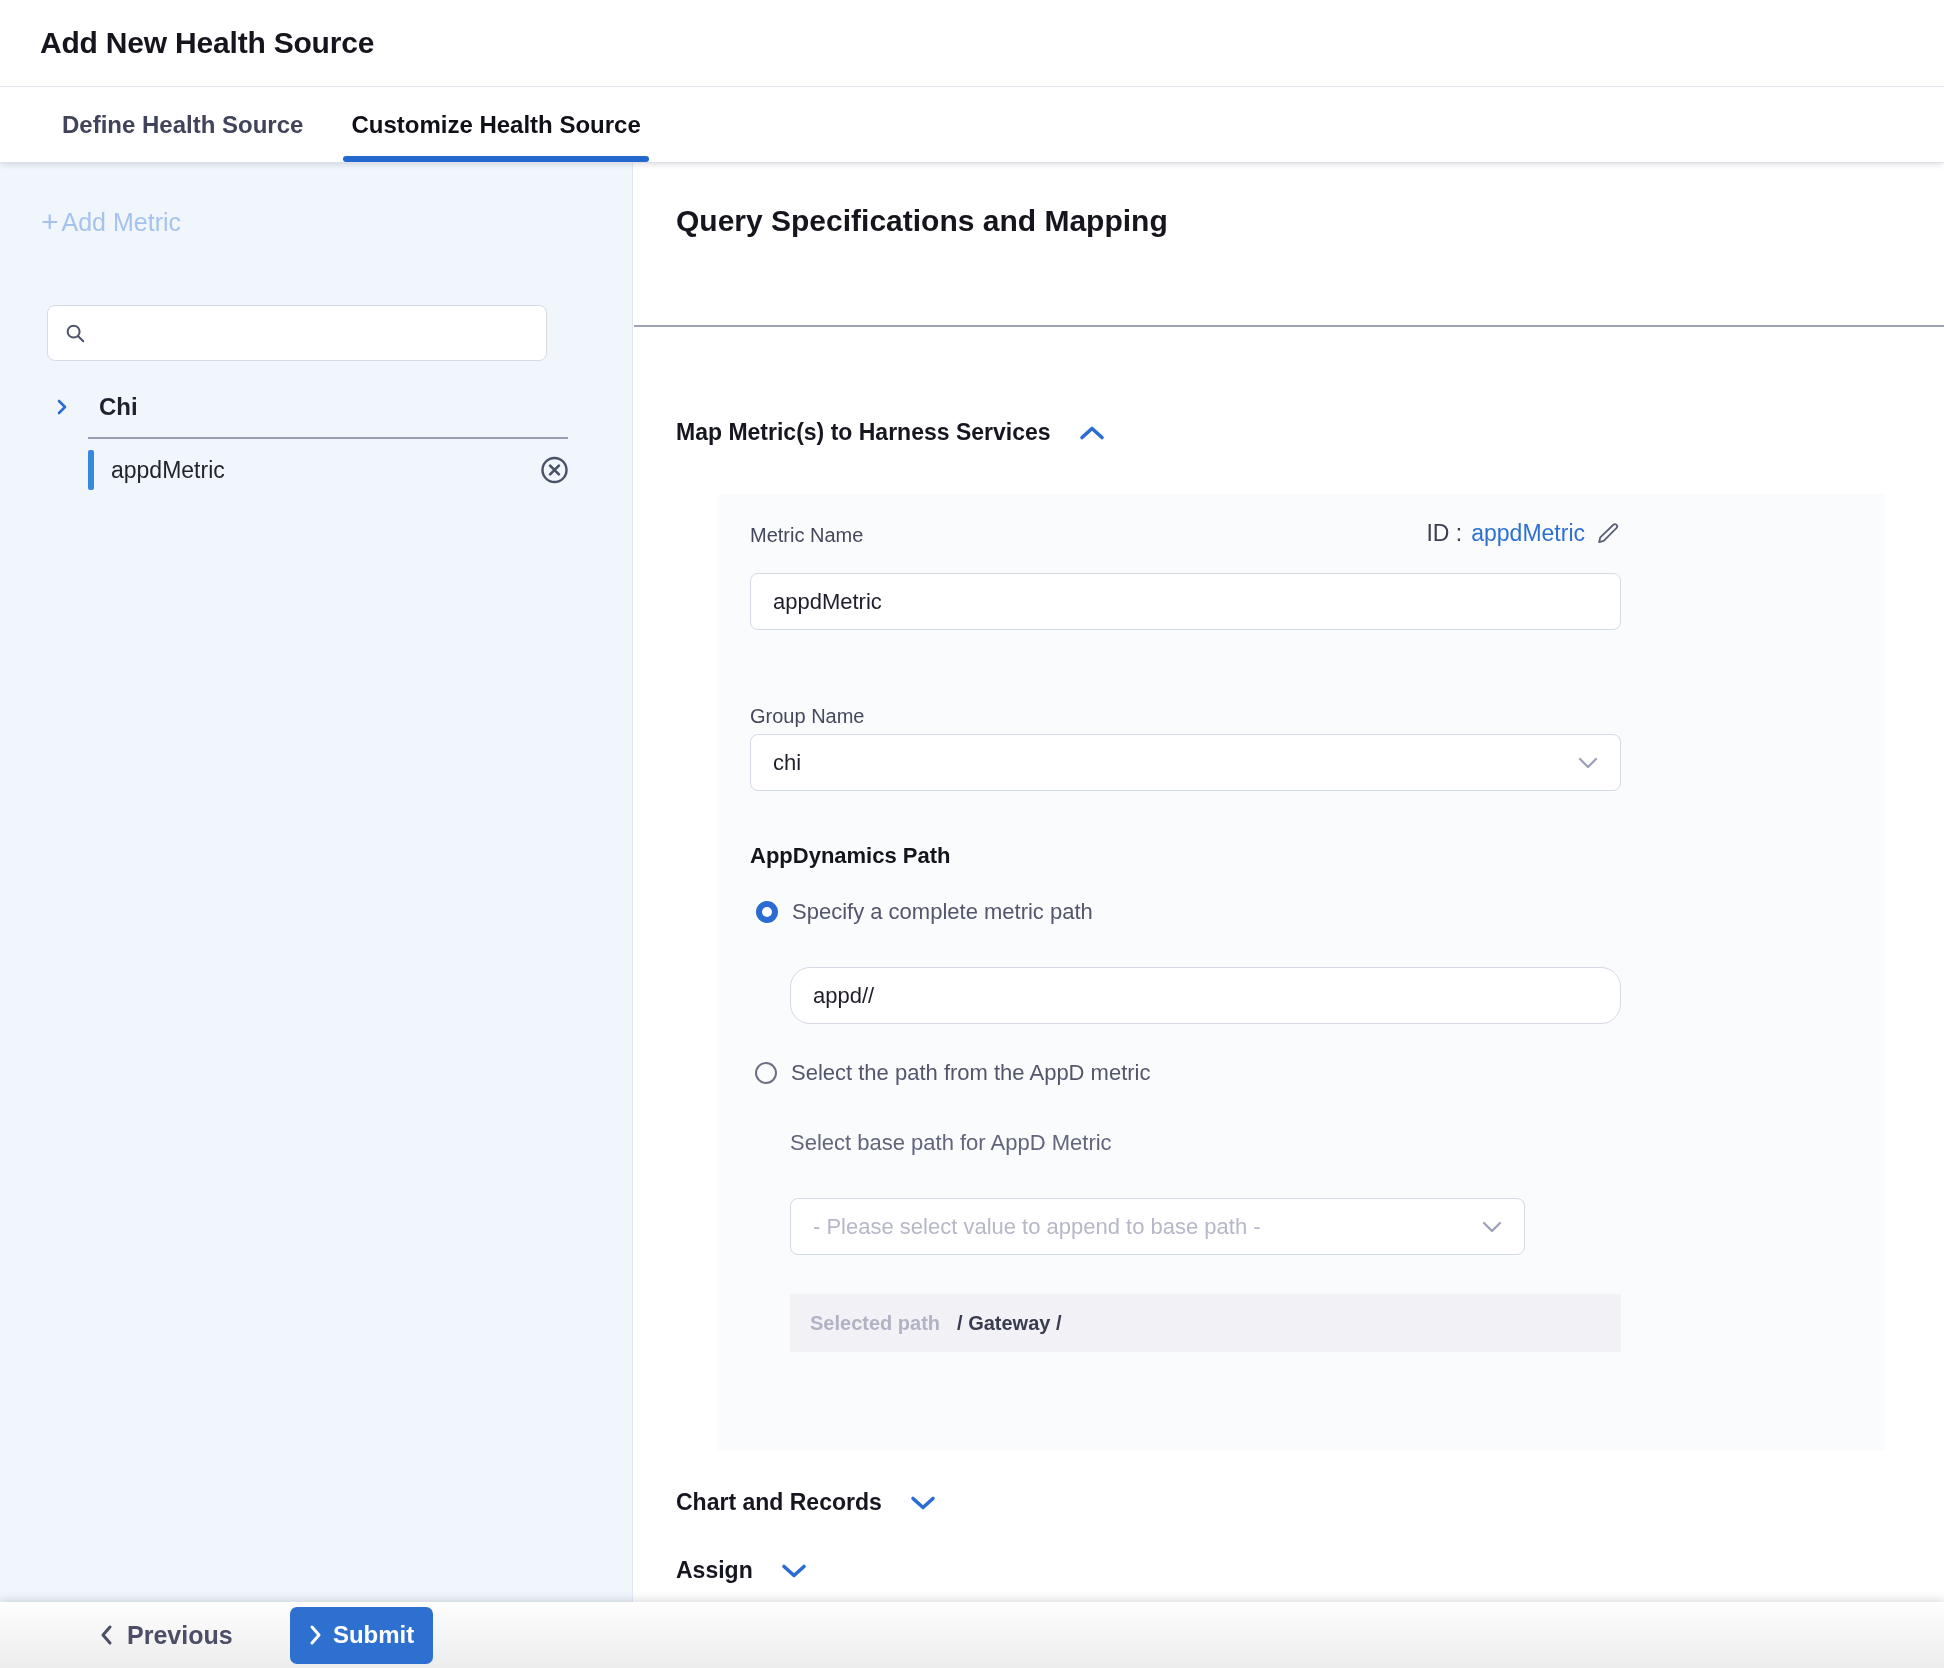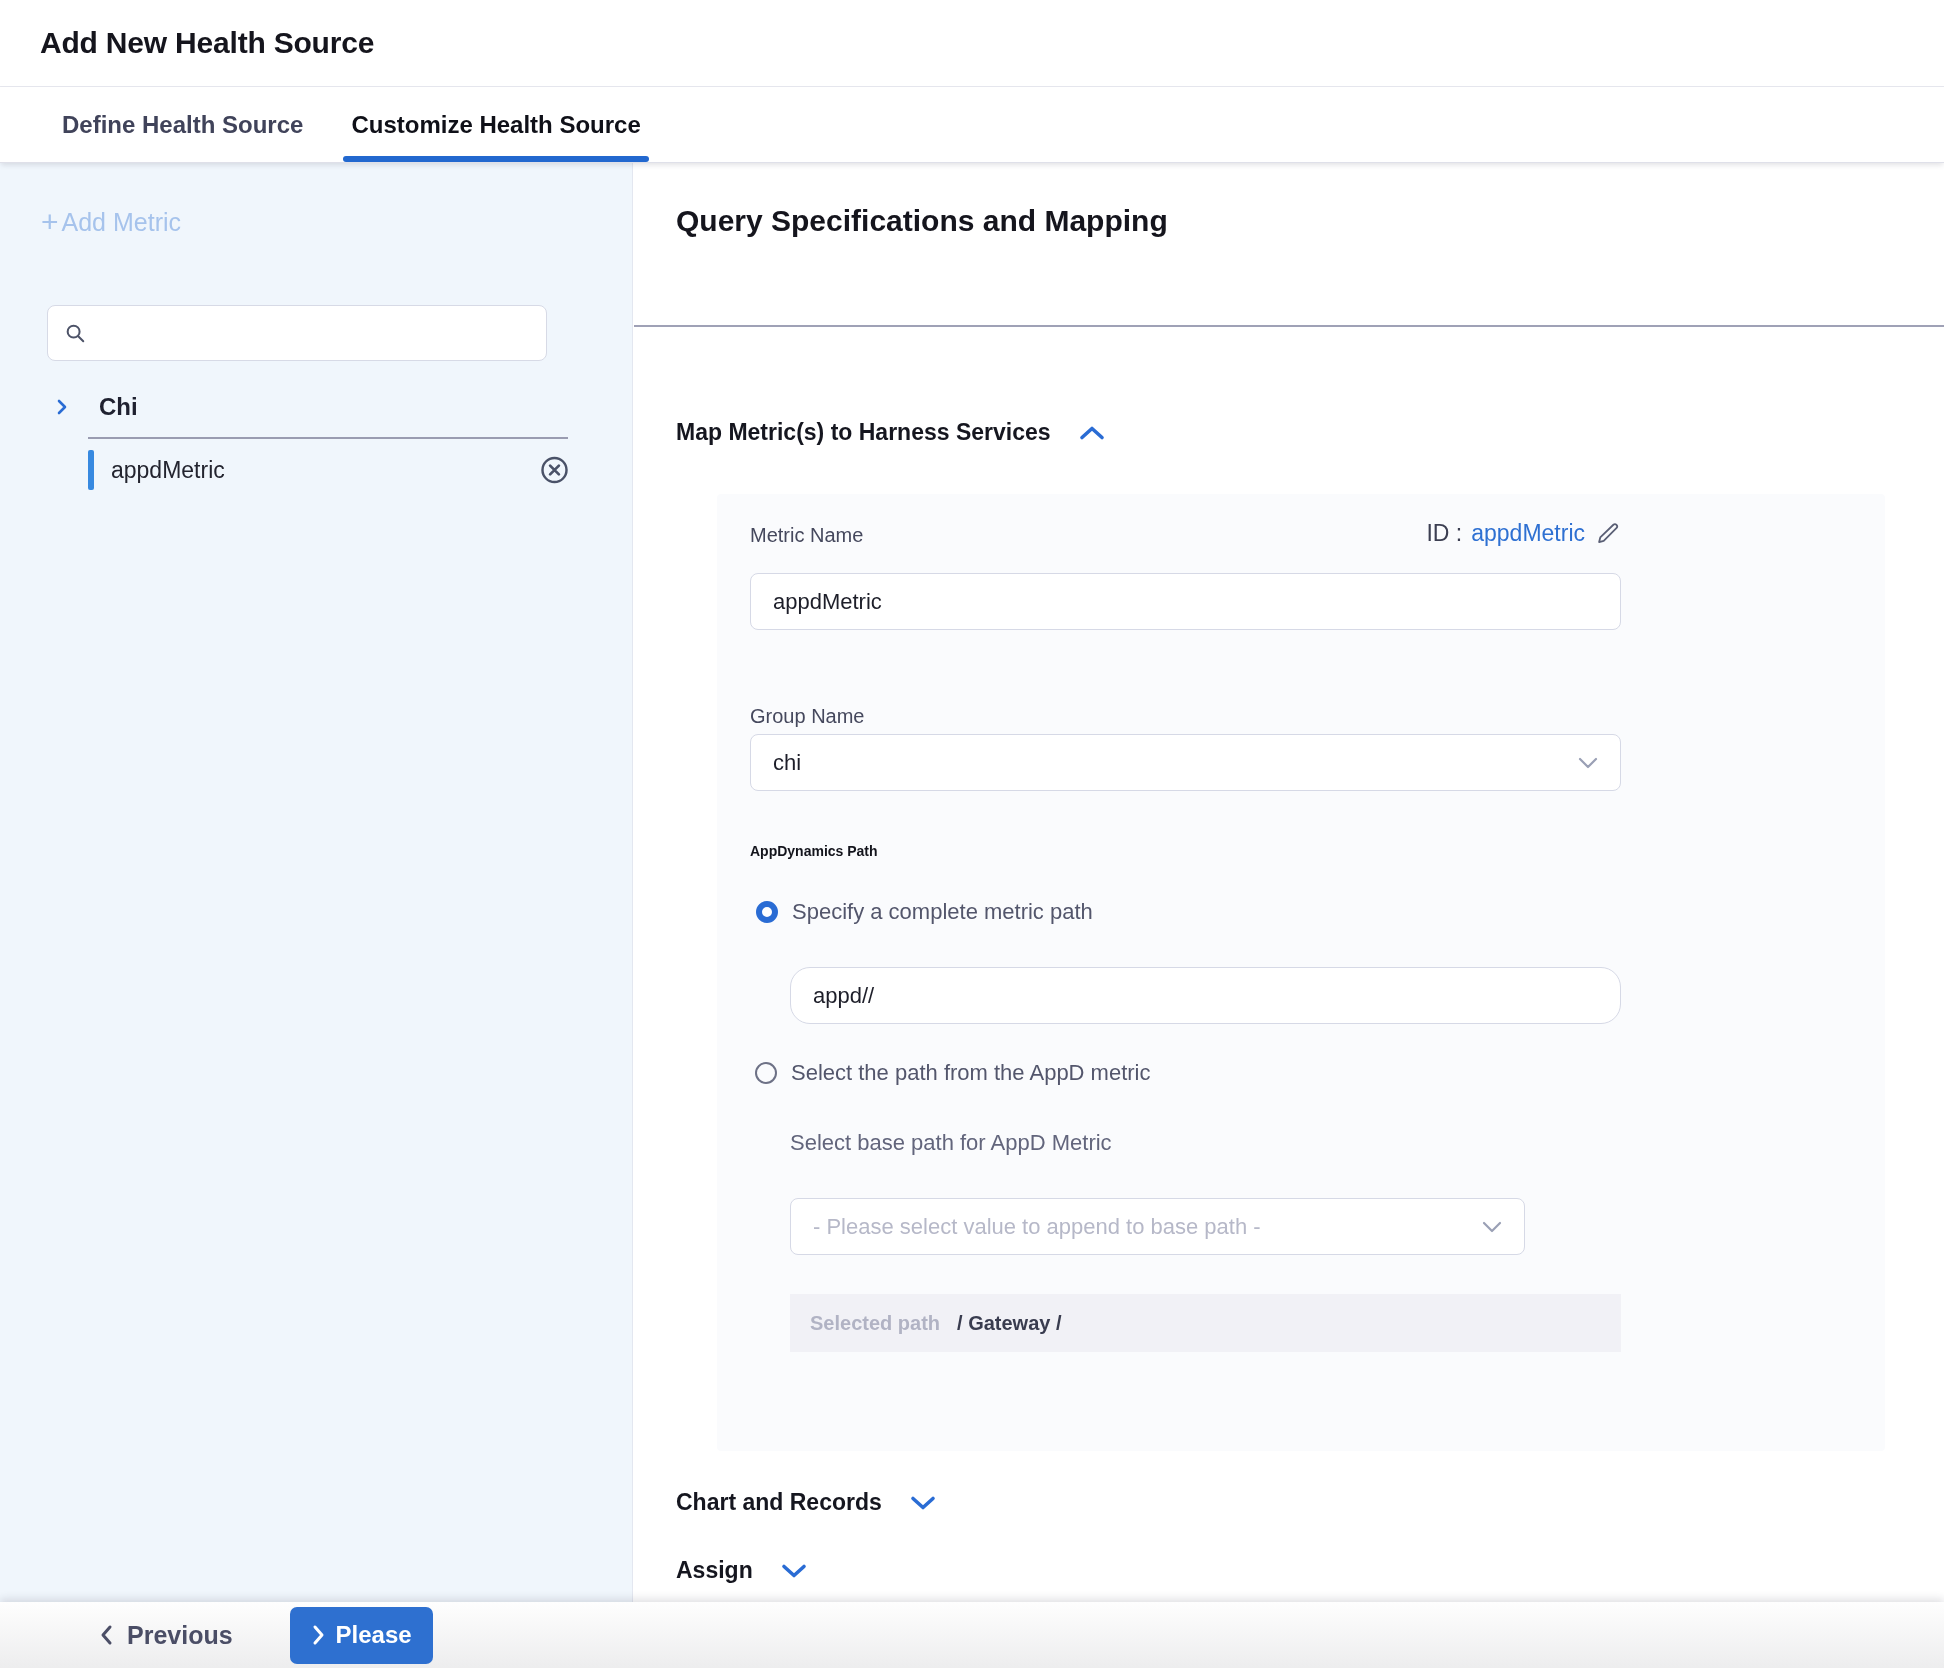--- a/index.html
+++ b/index.html
@@ -77,21 +77,21 @@
 
   .select {
     position:absolute; height:57px; background:#fff; border:1px solid #d6d9e6; border-radius:8px;
     display:flex; align-items:center; padding:0 22px; cursor:pointer;
   }
   .sel-group { top:240px; left:33px; width:871px; }
   .sel-base { top:704px; left:73px; width:735px; }
   .select .sel-value { flex:1; font-size:22px; color:#1d1e29; }
   .select .sel-placeholder { flex:1; font-size:22px; color:#b6b8c8; }
 
-  .path-heading { position:absolute; top:349px; left:33px; font-size:14px; font-weight:700; color:#13141c; }
+  .path-heading { position:absolute; top:349px; left:33px; font-size:22px; font-weight:700; color:#13141c; }
   .radio-row { position:absolute; display:flex; align-items:center; gap:14px; cursor:pointer; }
   .radio-complete { top:405px; left:39px; }
   .radio-select { top:566px; left:38px; }
   .radio { width:22px; height:22px; border-radius:50%; flex:0 0 auto; }
   .radio.checked { border:6.5px solid #2a6cd4; background:#fff; }
   .radio.unchecked { border:2px solid #6d7186; background:transparent; }
   .radio-label { font-size:22px; color:#53566c; }
 
   .base-path-label { position:absolute; top:636px; left:73px; font-size:22px; color:#62657c; }
   .selected-path-bar {
@@ -255,17 +255,17 @@
     <button class="btn-previous">
       <svg width="15" height="24" viewBox="0 0 15 24" fill="none" stroke="#4b4e66" stroke-width="3" stroke-linecap="round" stroke-linejoin="round">
         <polyline points="11,4 4,12 11,20"></polyline>
       </svg>
       <span>Previous</span>
     </button>
     <button class="btn-submit">
       <svg width="15" height="24" viewBox="0 0 15 24" fill="none" stroke="#ffffff" stroke-width="3" stroke-linecap="round" stroke-linejoin="round">
         <polyline points="4,4 11,12 4,20"></polyline>
       </svg>
-      <span>Please</span>
+      <span>Submit</span>
     </button>
   </footer>
 
 </div>
 
 </body></html>

